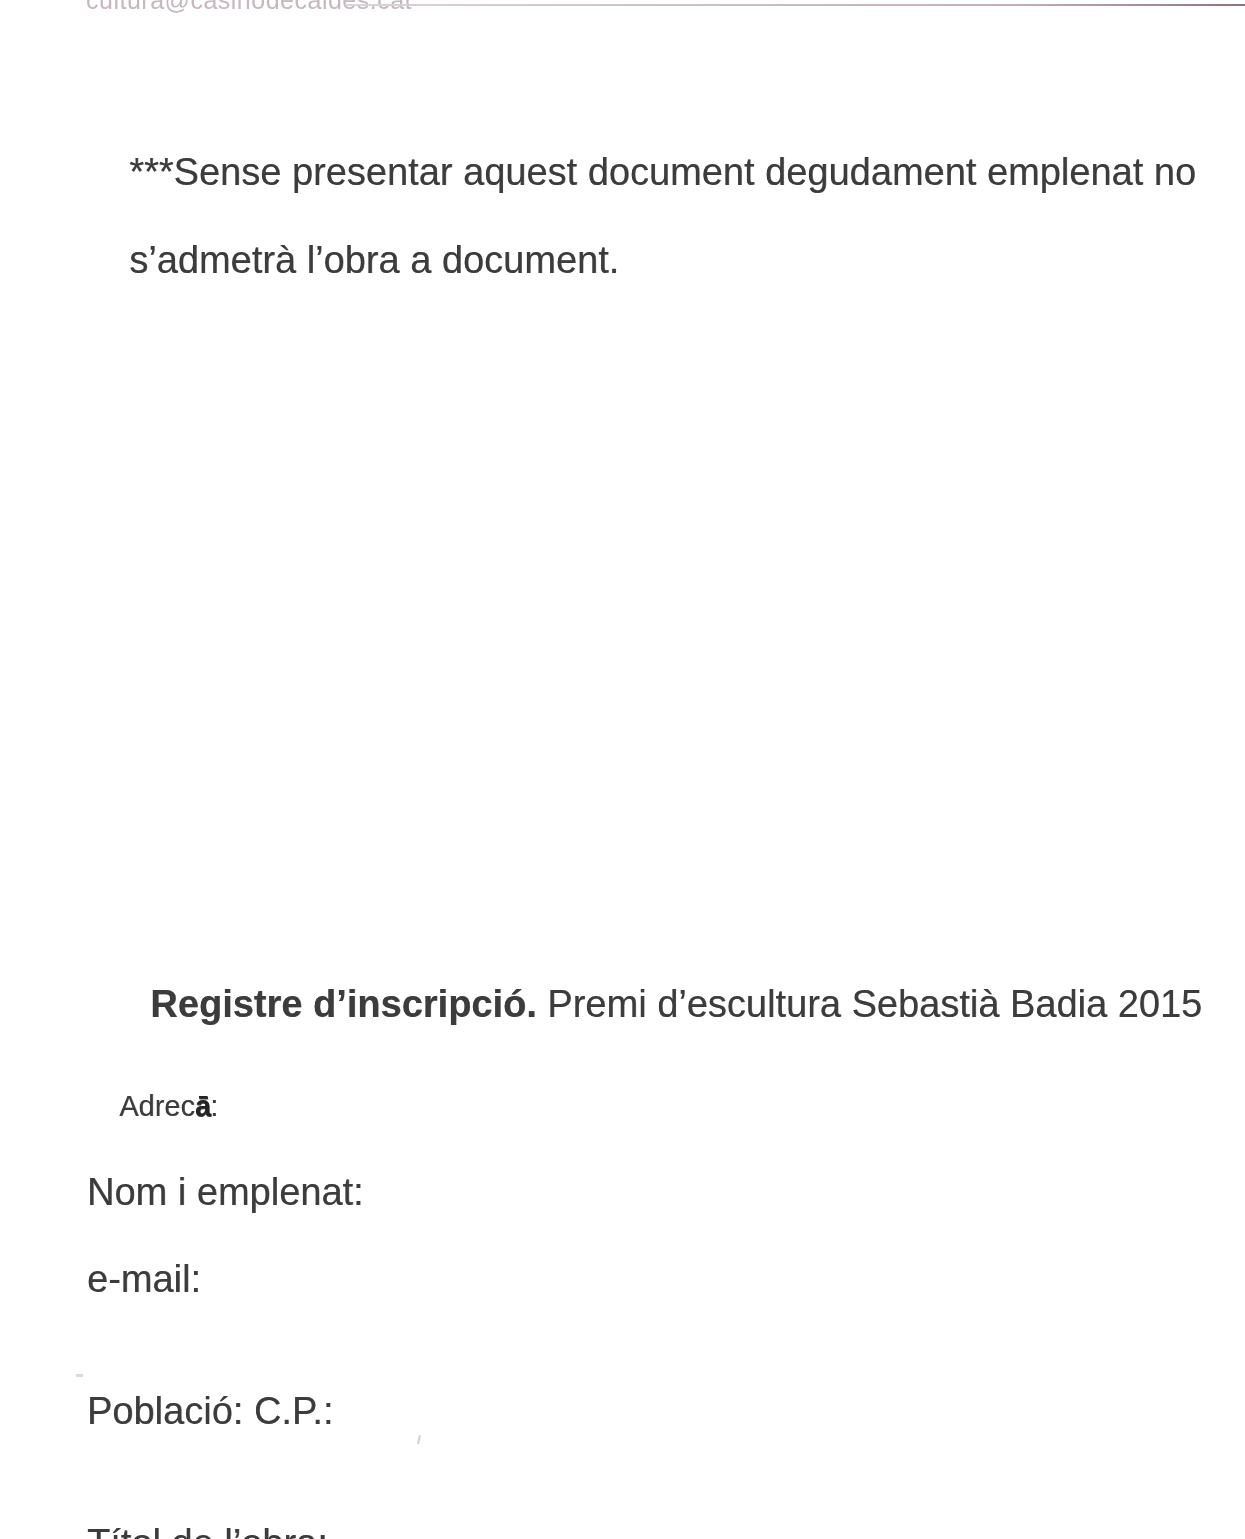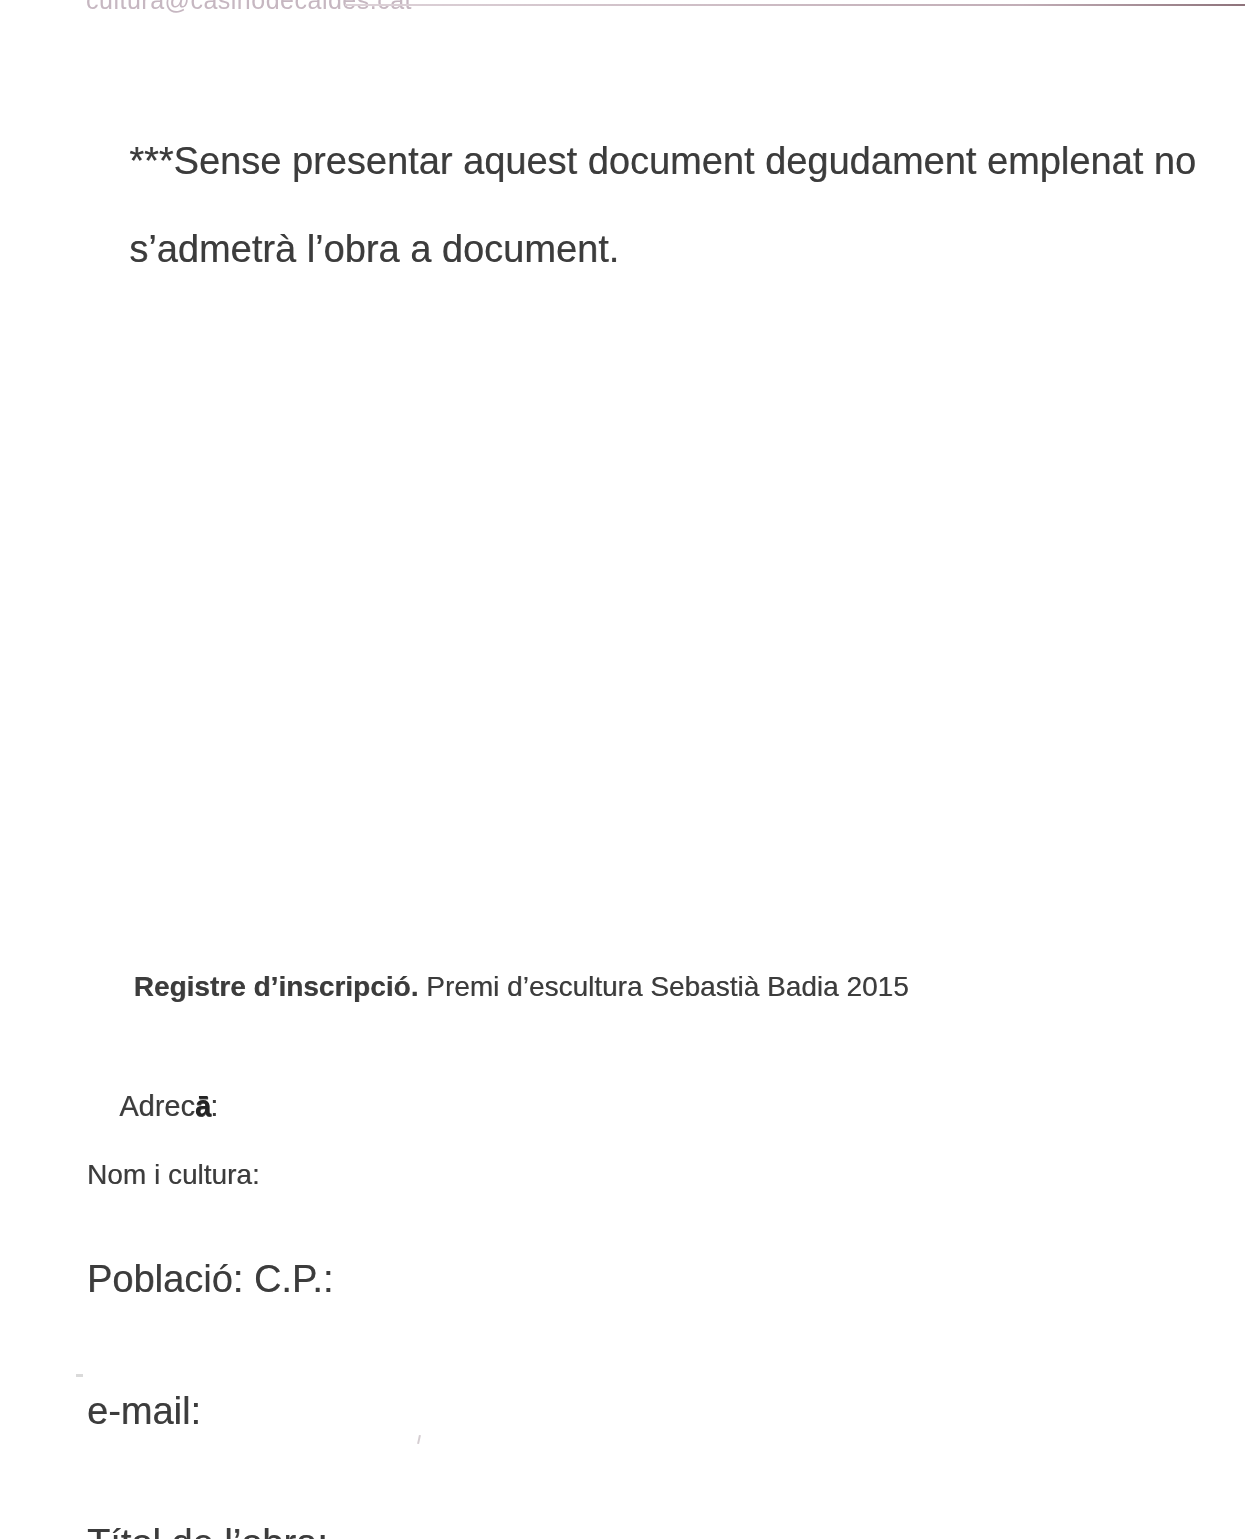--- a/index.html
+++ b/index.html
@@ -33,28 +33,28 @@
     height: 2px;
     background: linear-gradient(to right, #ddd2d8 0%, #cdbcc4 45%, #c2aeb7 75%, #8e737b 100%);
   }
   .scan-text {
     position: absolute;
     left: 87px;
     white-space: pre-wrap;
     text-shadow: 0.4px 0.4px 0.5px rgba(45,45,45,0.55);
   }
   .notice {
-    top: 95px;
+    top: 106px;
     font-size: 38px;
     line-height: 44px;
     width: 1120px;
   }
   .reg-block {
-    top: 822px;
-    font-size: 28px;
+    top: 840px;
+    font-size: 38px;
     line-height: 47px;
     width: 1130px;
   }
   .reg-title-bold { font-weight: 700; }
   .address-line {
     top: 1040px;
     font-size: 29px;
     line-height: 44px;
   }
   .corrupt-glyph {
@@ -92,30 +92,30 @@
 
   <div class="scan-text notice">
     <span>***Sense presentar aquest document degudament emplenat no</span><br>
     <span>s’admetrà l’obra a document.</span>
   </div>
 
   <div class="scan-text reg-block">
     <div>
       <span class="reg-title-bold">Registre d’inscripció.</span><span> Premi d’escultura Sebastià Badia 2015</span>
     </div>
-    <div>Nom i cultura:</div>
+    <div>Nom i emplenat:</div>
   </div>
 
   <div class="scan-text address-line">
     <span>Adrec</span><span class="corrupt-glyph">ā</span><span>:</span>
   </div>
 
   <div class="scan-text fields-block">
+    <div>e-mail:</div>
     <div>Població: C.P.:</div>
-    <div>e-mail:</div>
     <div>Títol de l’obra:</div>
     
     
     
   </div>
 
   <div class="artifact artifact-1"></div>
   <div class="artifact artifact-2"></div>
 
 </div>

